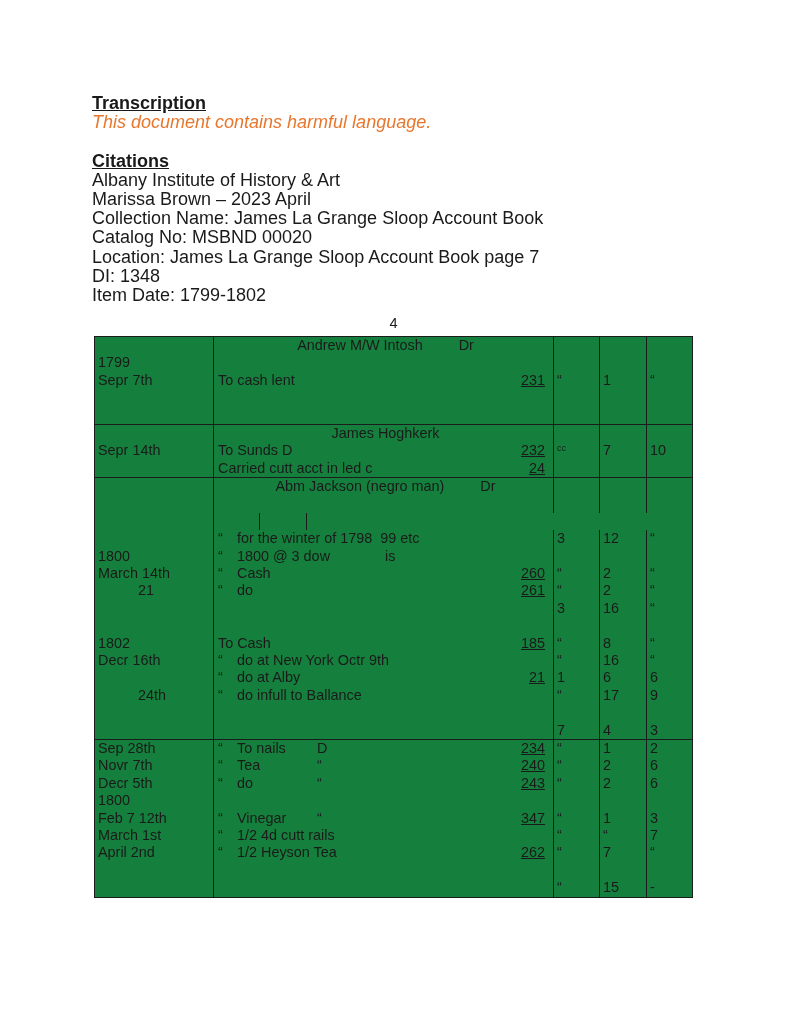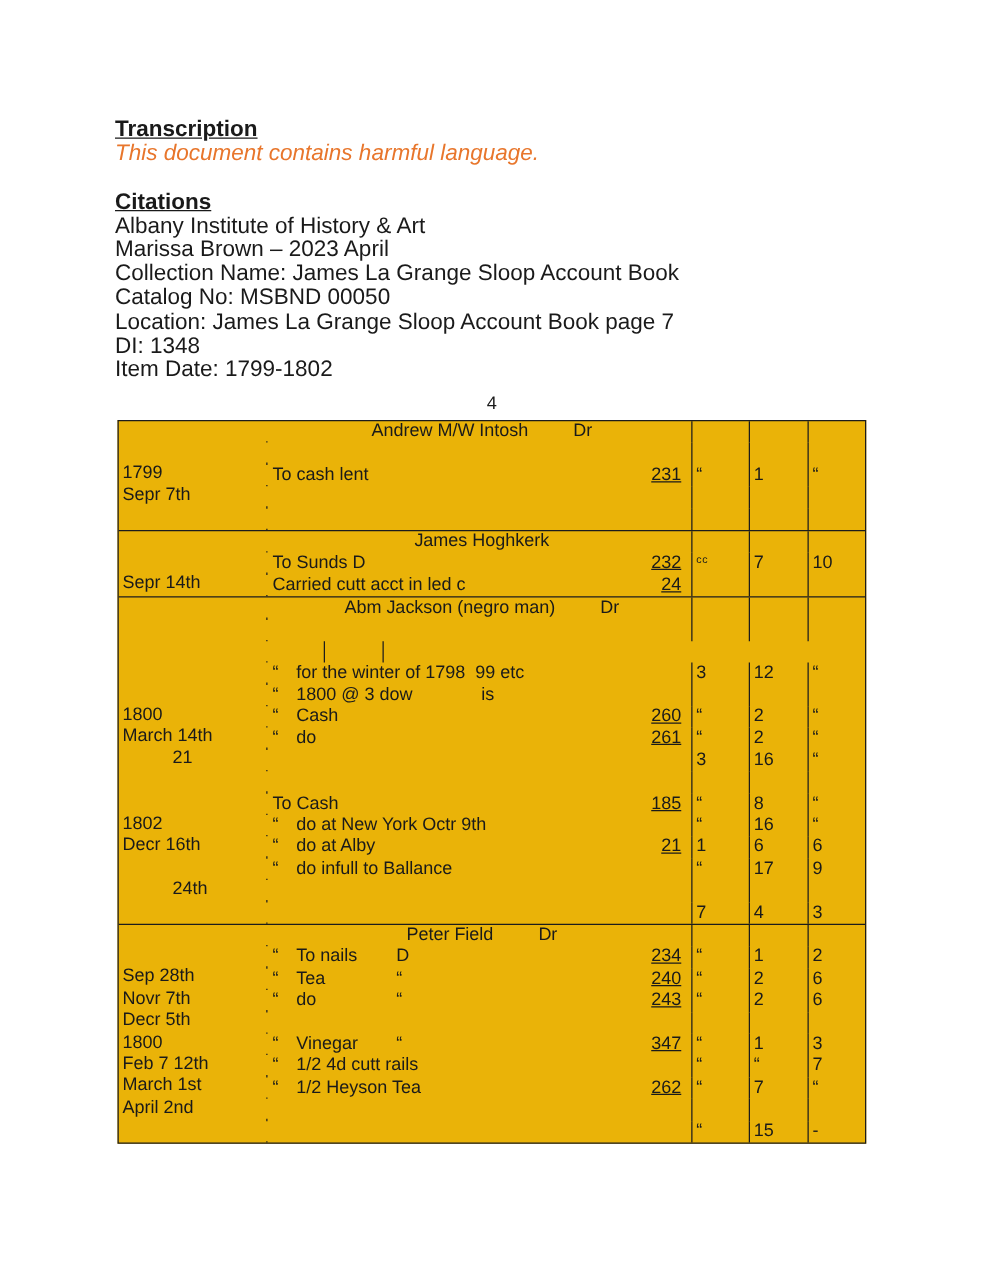--- a/index.html
+++ b/index.html
@@ -12,26 +12,26 @@
   .h-line{white-space:pre;}
   .bold-u{font-weight:bold;text-decoration:underline;}
   .notice{color:var(--accent,#e8762c);font-style:italic;}
   .blank-line{height:19.2px;}
 
   
   .pagenum{position:absolute;top:315px;left:94px;width:599px;text-align:center;font-size:14.6px;}
 
   
   .acct-table{position:absolute;left:94px;top:336px;width:599px;
-              border:1.6px solid #1c1c1c;box-sizing:border-box;background:#eab308;}
+              border:1.6px solid #1c1c1c;box-sizing:border-box;background:#15803d;}
   .tblock{border-top:1.6px solid #1c1c1c;}
   .tblock:first-child{border-top:none;}
   .trow{display:flex;height:17.4px;line-height:17.4px;font-size:14.4px;white-space:pre;}
   .cell{flex:none;box-sizing:border-box;overflow:visible;}
-  .c-date{width:119px;padding-left:3px;border-right:1.6px solid #1c1c1c;margin-top:16px;}
+  .c-date{width:119px;padding-left:3px;border-right:1.6px solid #1c1c1c;}
   .c-date.indent{padding-left:43px;}
   .c-desc{width:340px;padding-left:4px;border-right:1.6px solid #1c1c1c;position:relative;}
   .c-a{width:46px;padding-left:3px;border-right:1.6px solid #1c1c1c;}
   .c-b{width:47px;padding-left:3px;border-right:1.6px solid #1c1c1c;}
   .c-c{flex:1;padding-left:3px;}
   .q{display:inline-block;width:19px;}
   .mid{position:absolute;left:103px;top:0;}
   .mid-far{position:absolute;left:171px;top:0;}
   .ref{position:absolute;right:8px;top:0;text-decoration:underline;}
   .hdr{text-align:center;}
@@ -44,21 +44,21 @@
 <div class="page">
 
   <div class="doc-head">
     <div class="h-line bold-u">Transcription</div>
     <div class="h-line notice">This document contains harmful language.</div>
     <div class="blank-line"></div>
     <div class="h-line bold-u">Citations</div>
     <div class="h-line">Albany Institute of History &amp; Art</div>
     <div class="h-line">Marissa Brown – 2023 April</div>
     <div class="h-line">Collection Name: James La Grange Sloop Account Book</div>
-    <div class="h-line">Catalog No: MSBND 00050</div>
+    <div class="h-line">Catalog No: MSBND 00020</div>
     <div class="h-line">Location: James La Grange Sloop Account Book page 7</div>
     <div class="h-line">DI: 1348</div>
     <div class="h-line">Item Date: 1799-1802</div>
   </div>
 
   <div class="pagenum">4</div>
 
   <div class="acct-table">
       <div class="tblock">
         <div class="trow"><div class="cell c-date"></div><div class="cell c-desc"><div class="hdr"><span>Andrew M/W Intosh</span><span class="dr">Dr</span></div></div><div class="cell c-a"></div><div class="cell c-b"></div><div class="cell c-c"></div></div>
@@ -83,21 +83,20 @@
         <div class="trow"><div class="cell c-date"></div><div class="cell c-desc"></div><div class="cell c-a"><span>3</span></div><div class="cell c-b"><span>16</span></div><div class="cell c-c"><span>“</span></div></div>
         <div class="trow"><div class="cell c-date"></div><div class="cell c-desc"></div><div class="cell c-a"></div><div class="cell c-b"></div><div class="cell c-c"></div></div>
         <div class="trow"><div class="cell c-date">1802</div><div class="cell c-desc"><span class="dtext">To Cash</span><span class="ref">185</span></div><div class="cell c-a"><span>“</span></div><div class="cell c-b"><span>8</span></div><div class="cell c-c"><span>“</span></div></div>
         <div class="trow"><div class="cell c-date">Decr 16th</div><div class="cell c-desc"><span class="q">“</span><span class="dtext">do at New York Octr 9th</span></div><div class="cell c-a"><span>“</span></div><div class="cell c-b"><span>16</span></div><div class="cell c-c"><span>“</span></div></div>
         <div class="trow"><div class="cell c-date"></div><div class="cell c-desc"><span class="q">“</span><span class="dtext">do at Alby</span><span class="ref">21</span></div><div class="cell c-a"><span>1</span></div><div class="cell c-b"><span>6</span></div><div class="cell c-c"><span>6</span></div></div>
         <div class="trow"><div class="cell c-date indent">24th</div><div class="cell c-desc"><span class="q">“</span><span class="dtext">do infull to Ballance</span></div><div class="cell c-a"><span>“</span></div><div class="cell c-b"><span>17</span></div><div class="cell c-c"><span>9</span></div></div>
         <div class="trow"><div class="cell c-date"></div><div class="cell c-desc"></div><div class="cell c-a"></div><div class="cell c-b"></div><div class="cell c-c"></div></div>
         <div class="trow"><div class="cell c-date"></div><div class="cell c-desc"></div><div class="cell c-a"><span>7</span></div><div class="cell c-b"><span>4</span></div><div class="cell c-c"><span>3</span></div></div>
       </div>
       <div class="tblock">
-        <div class="trow"><div class="cell c-date"></div><div class="cell c-desc"><div class="hdr"><span>Peter Field</span><span class="dr">Dr</span></div></div><div class="cell c-a"></div><div class="cell c-b"></div><div class="cell c-c"></div></div>
         <div class="trow"><div class="cell c-date">Sep 28th</div><div class="cell c-desc"><span class="q">“</span><span class="dtext">To nails</span><span class="mid">D</span><span class="ref">234</span></div><div class="cell c-a"><span>“</span></div><div class="cell c-b"><span>1</span></div><div class="cell c-c"><span>2</span></div></div>
         <div class="trow"><div class="cell c-date">Novr 7th</div><div class="cell c-desc"><span class="q">“</span><span class="dtext">Tea</span><span class="mid">“</span><span class="ref">240</span></div><div class="cell c-a"><span>“</span></div><div class="cell c-b"><span>2</span></div><div class="cell c-c"><span>6</span></div></div>
         <div class="trow"><div class="cell c-date">Decr 5th</div><div class="cell c-desc"><span class="q">“</span><span class="dtext">do</span><span class="mid">“</span><span class="ref">243</span></div><div class="cell c-a"><span>“</span></div><div class="cell c-b"><span>2</span></div><div class="cell c-c"><span>6</span></div></div>
         <div class="trow"><div class="cell c-date">1800</div><div class="cell c-desc"></div><div class="cell c-a"></div><div class="cell c-b"></div><div class="cell c-c"></div></div>
         <div class="trow"><div class="cell c-date">Feb 7 12th</div><div class="cell c-desc"><span class="q">“</span><span class="dtext">Vinegar</span><span class="mid">“</span><span class="ref">347</span></div><div class="cell c-a"><span>“</span></div><div class="cell c-b"><span>1</span></div><div class="cell c-c"><span>3</span></div></div>
         <div class="trow"><div class="cell c-date">March 1st</div><div class="cell c-desc"><span class="q">“</span><span class="dtext">1/2 4d cutt rails</span></div><div class="cell c-a"><span>“</span></div><div class="cell c-b"><span>“</span></div><div class="cell c-c"><span>7</span></div></div>
         <div class="trow"><div class="cell c-date">April 2nd</div><div class="cell c-desc"><span class="q">“</span><span class="dtext">1/2 Heyson Tea</span><span class="ref">262</span></div><div class="cell c-a"><span>“</span></div><div class="cell c-b"><span>7</span></div><div class="cell c-c"><span>“</span></div></div>
         <div class="trow"><div class="cell c-date"></div><div class="cell c-desc"></div><div class="cell c-a"></div><div class="cell c-b"></div><div class="cell c-c"></div></div>
         <div class="trow"><div class="cell c-date"></div><div class="cell c-desc"></div><div class="cell c-a"><span>“</span></div><div class="cell c-b"><span>15</span></div><div class="cell c-c"><span>-</span></div></div>
       </div>

